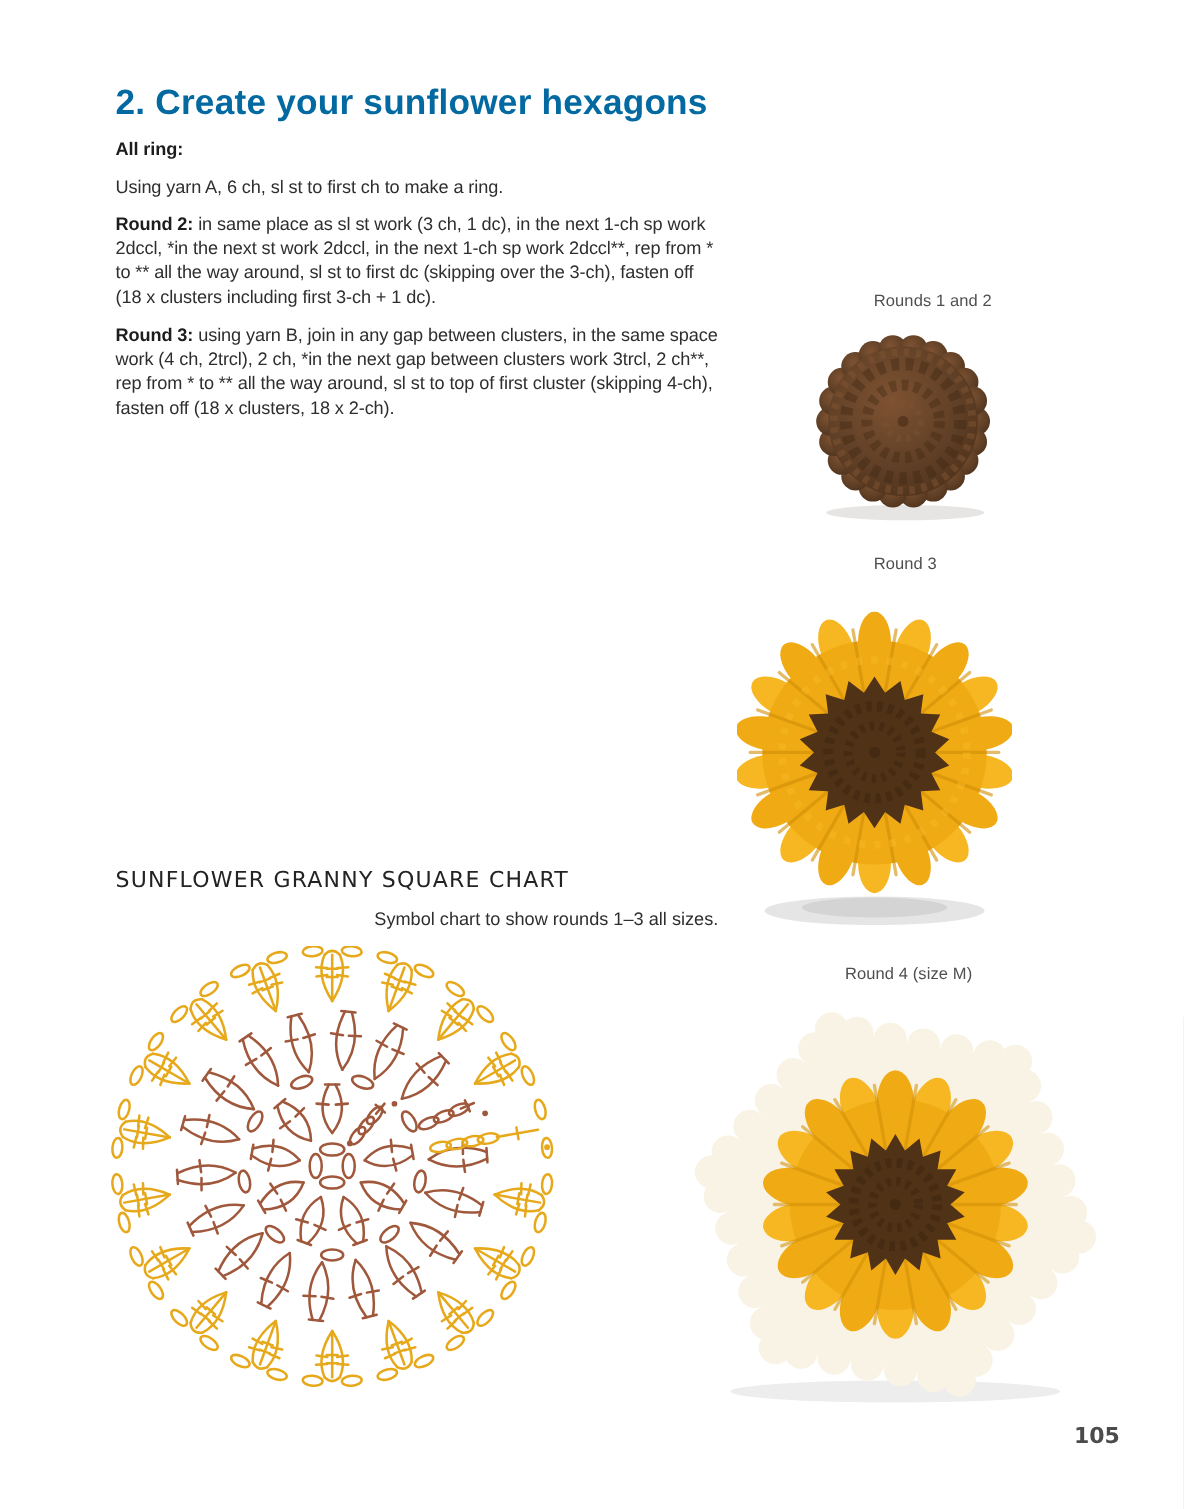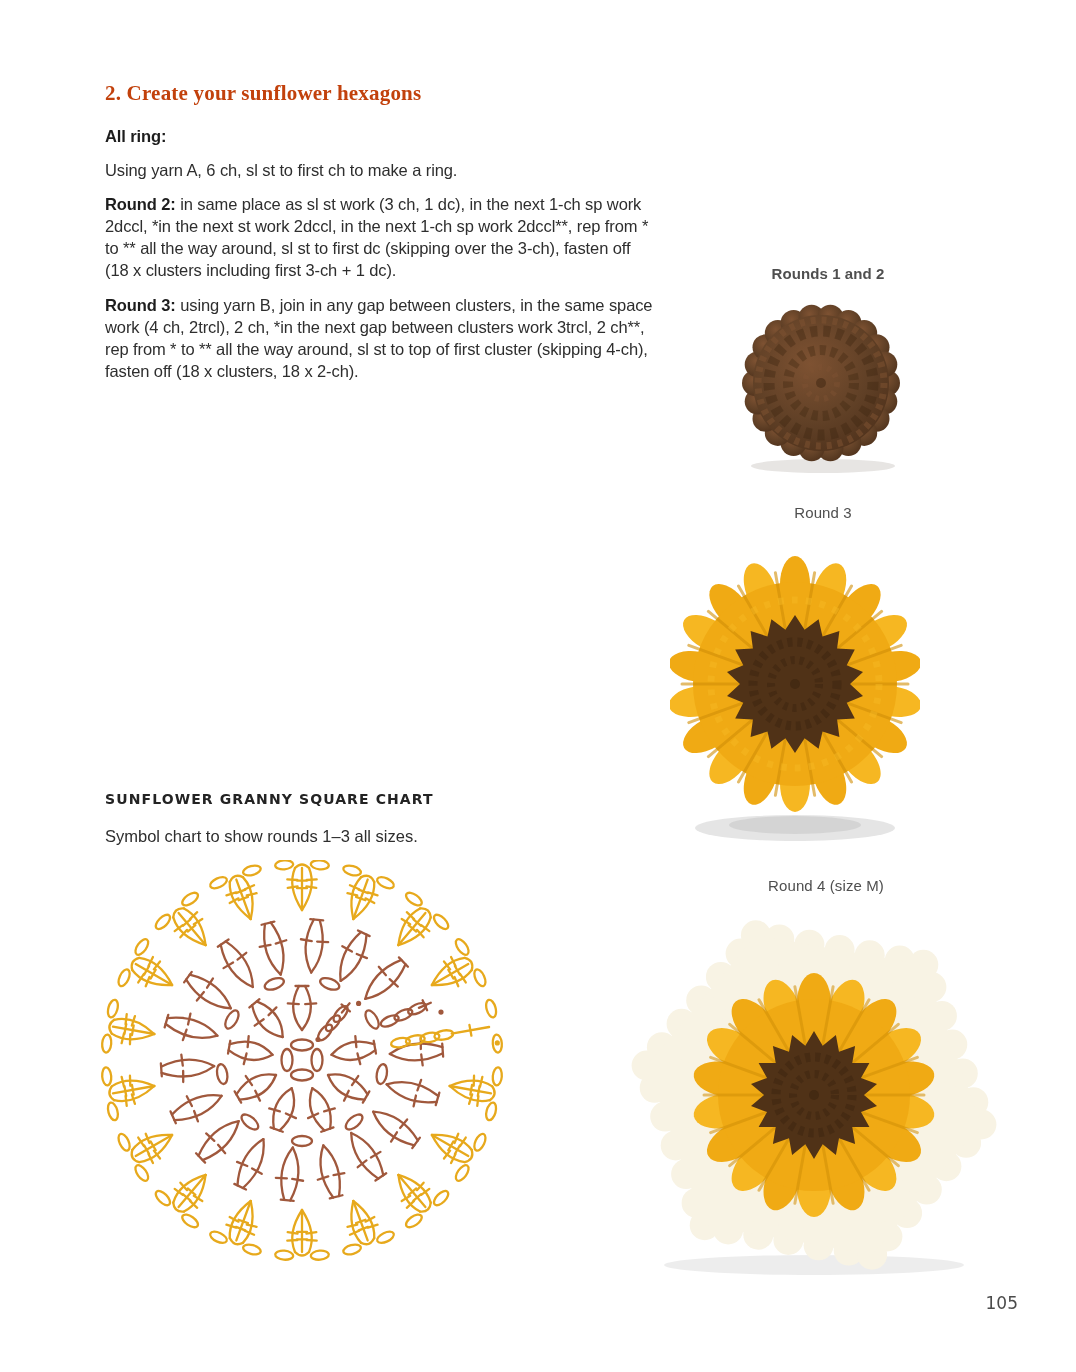--- a/index.html
+++ b/index.html
@@ -1,41 +1,41 @@
 <!DOCTYPE html>
 <html><head>
 <meta charset="utf-8">
 <style>
   html,body{margin:0;padding:0;background:#e8e8e8;}
   .page{position:relative;width:1076px;height:1372px;background:#ffffff;overflow:hidden;
         font-family:"Liberation Sans",sans-serif;margin:0 auto;}
   .textcol{position:absolute;left:105px;top:78px;width:550px;color:#2e2e2e;
            font-size:16.5px;line-height:22px;letter-spacing:-0.1px;}
-  .title{font-family:Liberation Serif, serif;font-size:21px;line-height:30px;font-weight:bold;
-         color:#c2410c;margin:0 0 17px 0;letter-spacing:0.2px;}
+  .title{font-family:Liberation Sans, sans-serif;font-size:32px;line-height:30px;font-weight:bold;
+         color:#0369a1;margin:0 0 17px 0;letter-spacing:0.2px;}
   .textcol p{margin:0 0 12px 0;}
   .textcol p.roundp{margin-bottom:13px;}
   .textcol strong{color:#1d1d1d;}
   .chart-section{position:absolute;left:105px;top:788px;width:560px;color:#2e2e2e;
                  font-size:16.5px;line-height:22px;}
-  .chart-heading{font-family:"DejaVu Sans",sans-serif;font-size:14px;font-weight:bold;
+  .chart-heading{font-family:"DejaVu Sans",sans-serif;font-size:20px;font-weight:normal;
                  letter-spacing:1.1px;color:#232323;margin:0 0 15px 0;}
-  .chart-sub{margin:0;}
+  .chart-sub{margin:12px;text-align:right;}
   .caption{position:absolute;width:260px;text-align:center;color:#4f4f4f;font-size:15px;
            letter-spacing:0.1px;}
-  #cap1{left:698px;top:265px;font-weight:bold;}
+  #cap1{left:718px;top:265px;}
   #cap2{left:693px;top:504px;text-align:center;}
   #cap3{left:696px;top:877px;}
   .figsvg{position:absolute;display:block;}
   #photo1{left:733px;top:296px;}
   #photo2{left:670px;top:556px;}
   #photo3{left:622px;top:913px;}
   #chartsvg{left:100px;top:860px;}
   .pagenum{position:absolute;right:58px;top:1293px;font-family:"DejaVu Sans",sans-serif;
-           font-size:17px;font-weight:normal;color:#4b4b4b;}
+           font-size:20px;font-weight:bold;color:#4b4b4b;}
 </style>
 </head>
 <body>
 
 <div class="page">
 
   <div class="textcol">
     <h1 class="title">2. Create your sunflower hexagons</h1>
     <p><strong>All ring:</strong></p>
     <p>Using yarn A, 6 ch, sl st to first ch to make a ring.</p>

